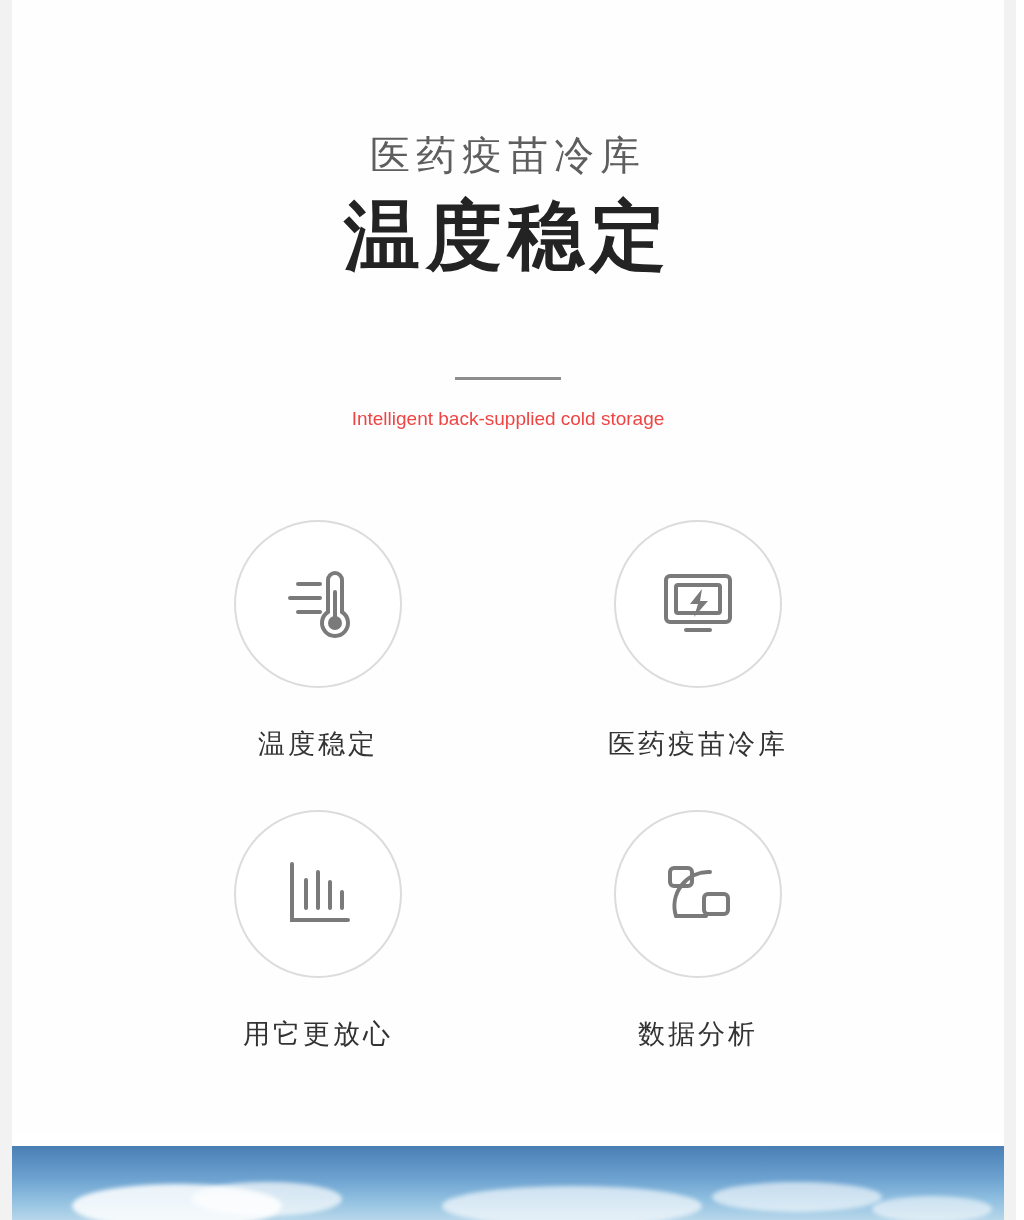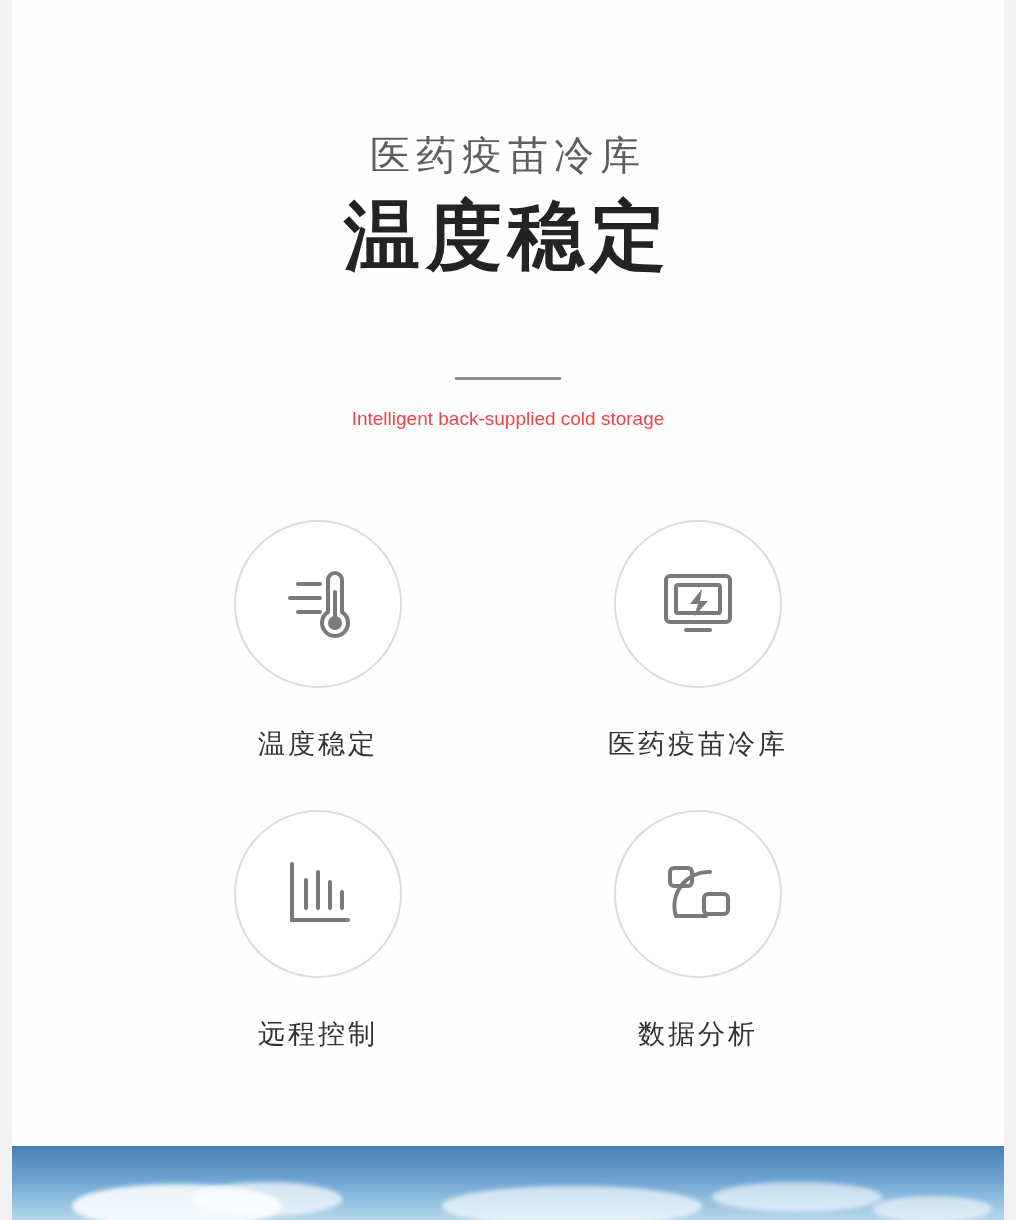--- a/index.html
+++ b/index.html
@@ -199,21 +199,21 @@
           <svg class="icon-svg" width="92" height="92" viewBox="0 0 92 92">
             <g fill="none" stroke="#7a7a7a" stroke-width="4" stroke-linecap="round">
               <polyline points="20,16 20,72 76,72"></polyline>
               <line x1="34" y1="32" x2="34" y2="60"></line>
               <line x1="46" y1="24" x2="46" y2="60"></line>
               <line x1="58" y1="34" x2="58" y2="60"></line>
               <line x1="70" y1="44" x2="70" y2="60"></line>
             </g>
           </svg>
         </div>
-        <div class="feature-label">远程控制</div>
+        <div class="feature-label">用它更放心</div>
       </div>
 
       <div class="feature">
         <div class="circle">
           <svg class="icon-svg" width="92" height="92" viewBox="0 0 92 92">
             <g fill="none" stroke="#7a7a7a" stroke-width="4" stroke-linejoin="round" stroke-linecap="round">
               <path d="M24 68 a34 34 0 0 1 34 -44"></path>
               <path d="M24 68 h30"></path>
               <rect x="18" y="20" width="22" height="18" rx="4"></rect>
               <rect x="52" y="46" width="24" height="20" rx="4"></rect>

